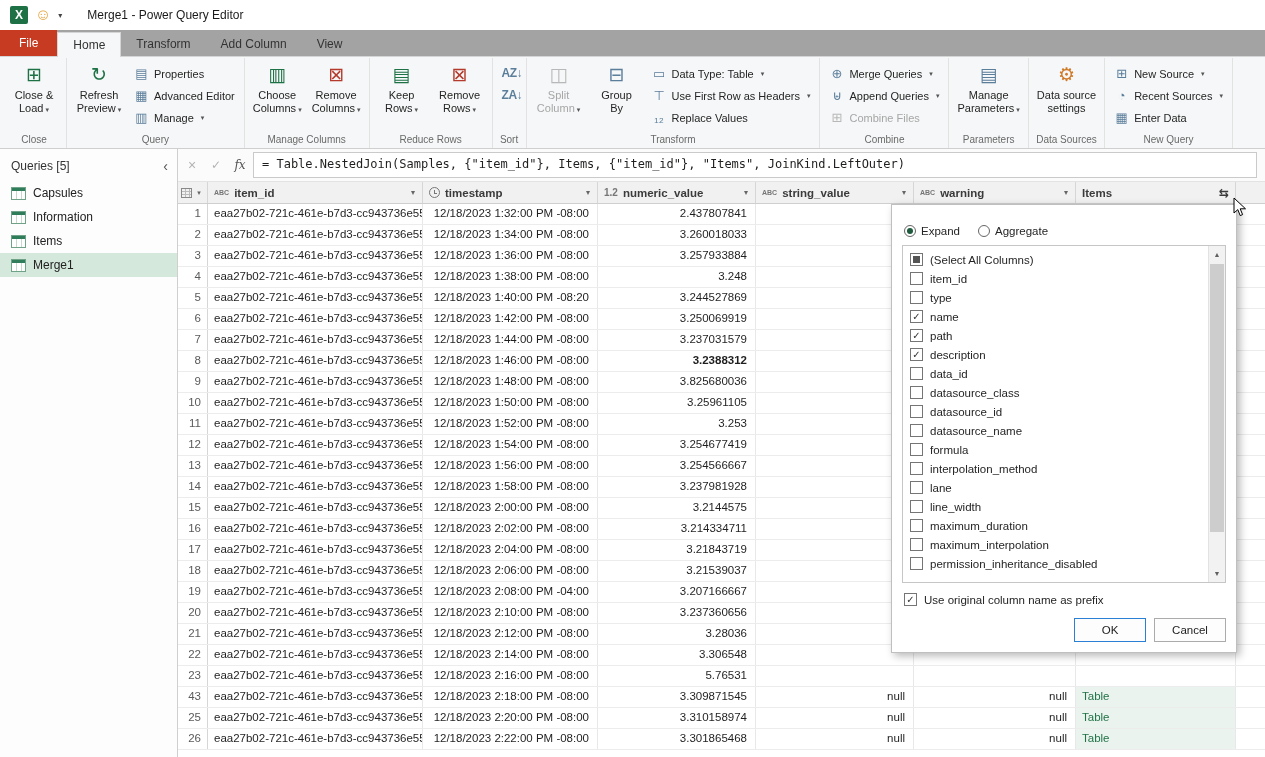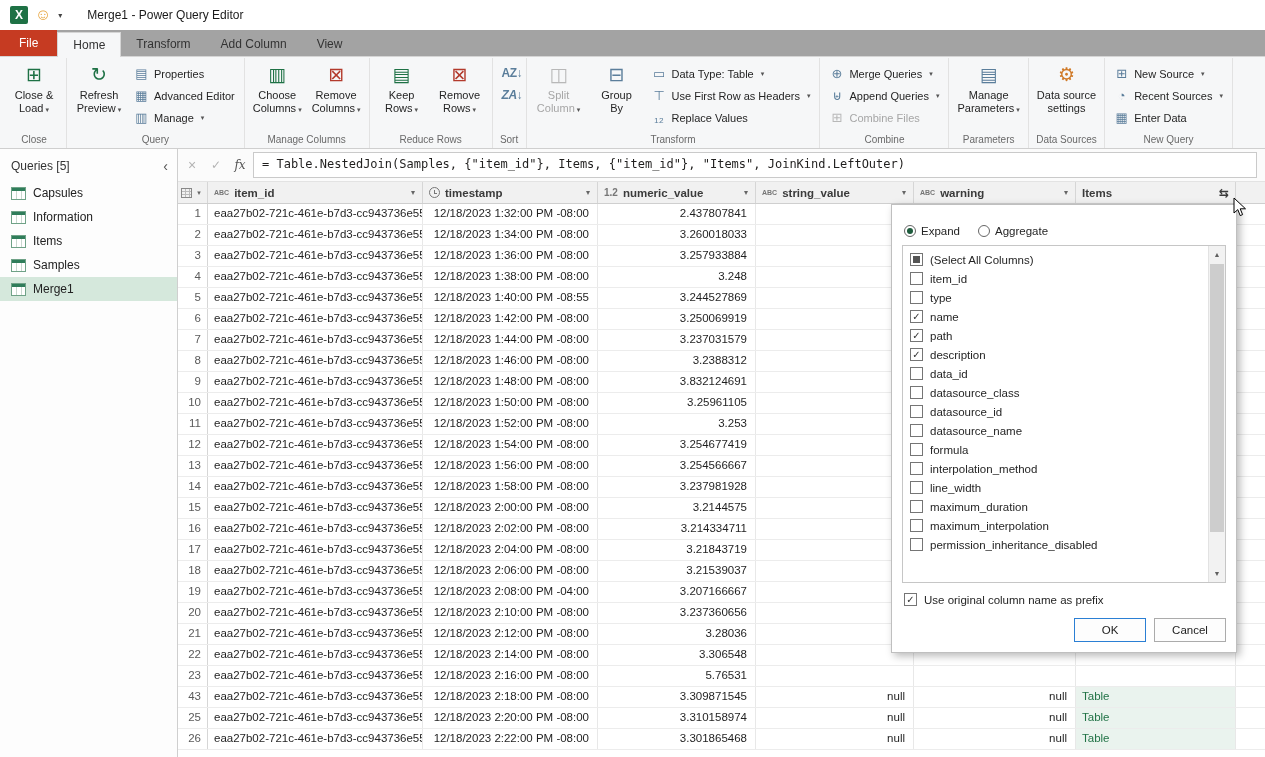--- a/index.html
+++ b/index.html
@@ -203,21 +203,21 @@
         </div>
         <div class="rlabel">Reduce Rows</div>
       </div>
       <div class="rgroup">
         <div class="ritems">
           <div class="rcol">
             <div class="rsmall">
               <span class="ric txt" style="color: rgb(91, 126, 155);">AZ↓</span>
             </div>
             <div class="rsmall">
-              <span class="ric txt" style="color: rgb(91, 126, 155); font-style: italic;">ZA↓</span>
+              <span class="ric txt" style="color: rgb(91, 126, 155);">ZA↓</span>
             </div>
           </div>
         </div>
         <div class="rlabel">Sort</div>
       </div>
       <div class="rgroup">
         <div class="ritems">
           <div class="rbig disabled">
             <span class="ric" style="color: rgb(154, 167, 176);">◫</span>
             <div class="l1">Split</div>
@@ -322,24 +322,20 @@
             <span class="q-icon"></span>
             <span>Capsules</span>
           </div>
           <div class="qitem">
             <span class="q-icon"></span>
             <span>Information</span>
           </div>
           <div class="qitem">
             <span class="q-icon"></span>
             <span>Items</span>
-          </div>
-          <div class="qitem">
-            <span class="q-icon"></span>
-            <span>Samples</span>
           </div>
           <div class="qitem selected">
             <span class="q-icon"></span>
             <span>Merge1</span>
           </div>
         </div>
     </div>
 
     <div class="content">
       <div class="fbar">
@@ -418,21 +414,21 @@
               <div class="td" style="width: 215px;">eaa27b02-721c-461e-b7d3-cc943736e559</div>
               <div class="td num" style="width: 175px;">12/18/2023 1:38:00 PM -08:00</div>
               <div class="td num" style="width: 158px;">3.248</div>
               <div class="td num" style="width: 158px;"></div>
               <div class="td num" style="width: 162px;"></div>
               <div class="td" style="width: 160px;"></div>
             </div>
             <div class="trow">
               <div class="rn">5</div>
               <div class="td" style="width: 215px;">eaa27b02-721c-461e-b7d3-cc943736e559</div>
-              <div class="td num" style="width: 175px;">12/18/2023 1:40:00 PM -08:55</div>
+              <div class="td num" style="width: 175px;">12/18/2023 1:40:00 PM -08:20</div>
               <div class="td num" style="width: 158px;">3.244527869</div>
               <div class="td num" style="width: 158px;"></div>
               <div class="td num" style="width: 162px;"></div>
               <div class="td" style="width: 160px;"></div>
             </div>
             <div class="trow">
               <div class="rn">6</div>
               <div class="td" style="width: 215px;">eaa27b02-721c-461e-b7d3-cc943736e559</div>
               <div class="td num" style="width: 175px;">12/18/2023 1:42:00 PM -08:00</div>
               <div class="td num" style="width: 158px;">3.250069919</div>
@@ -446,30 +442,30 @@
               <div class="td num" style="width: 175px;">12/18/2023 1:44:00 PM -08:00</div>
               <div class="td num" style="width: 158px;">3.237031579</div>
               <div class="td num" style="width: 158px;"></div>
               <div class="td num" style="width: 162px;"></div>
               <div class="td" style="width: 160px;"></div>
             </div>
             <div class="trow">
               <div class="rn">8</div>
               <div class="td" style="width: 215px;">eaa27b02-721c-461e-b7d3-cc943736e559</div>
               <div class="td num" style="width: 175px;">12/18/2023 1:46:00 PM -08:00</div>
-              <div class="td num" style="width: 158px;">3.2388312</div>
+              <div class="td num" style="width: 158px; font-weight: bold;">3.2388312</div>
               <div class="td num" style="width: 158px;"></div>
               <div class="td num" style="width: 162px;"></div>
               <div class="td" style="width: 160px;"></div>
             </div>
             <div class="trow">
               <div class="rn">9</div>
               <div class="td" style="width: 215px;">eaa27b02-721c-461e-b7d3-cc943736e559</div>
               <div class="td num" style="width: 175px;">12/18/2023 1:48:00 PM -08:00</div>
-              <div class="td num" style="width: 158px;">3.832124691</div>
+              <div class="td num" style="width: 158px;">3.825680036</div>
               <div class="td num" style="width: 158px;"></div>
               <div class="td num" style="width: 162px;"></div>
               <div class="td" style="width: 160px;"></div>
             </div>
             <div class="trow">
               <div class="rn">10</div>
               <div class="td" style="width: 215px;">eaa27b02-721c-461e-b7d3-cc943736e559</div>
               <div class="td num" style="width: 175px;">12/18/2023 1:50:00 PM -08:00</div>
               <div class="td num" style="width: 158px;">3.25961105</div>
               <div class="td num" style="width: 158px;"></div>
@@ -678,20 +674,24 @@
                 <div class="citem">
                   <span class="cb"></span>
                   <span>formula</span>
                 </div>
                 <div class="citem">
                   <span class="cb"></span>
                   <span>interpolation_method</span>
                 </div>
                 <div class="citem">
                   <span class="cb"></span>
+                  <span>lane</span>
+                </div>
+                <div class="citem">
+                  <span class="cb"></span>
                   <span>line_width</span>
                 </div>
                 <div class="citem">
                   <span class="cb"></span>
                   <span>maximum_duration</span>
                 </div>
                 <div class="citem">
                   <span class="cb"></span>
                   <span>maximum_interpolation</span>
                 </div>

